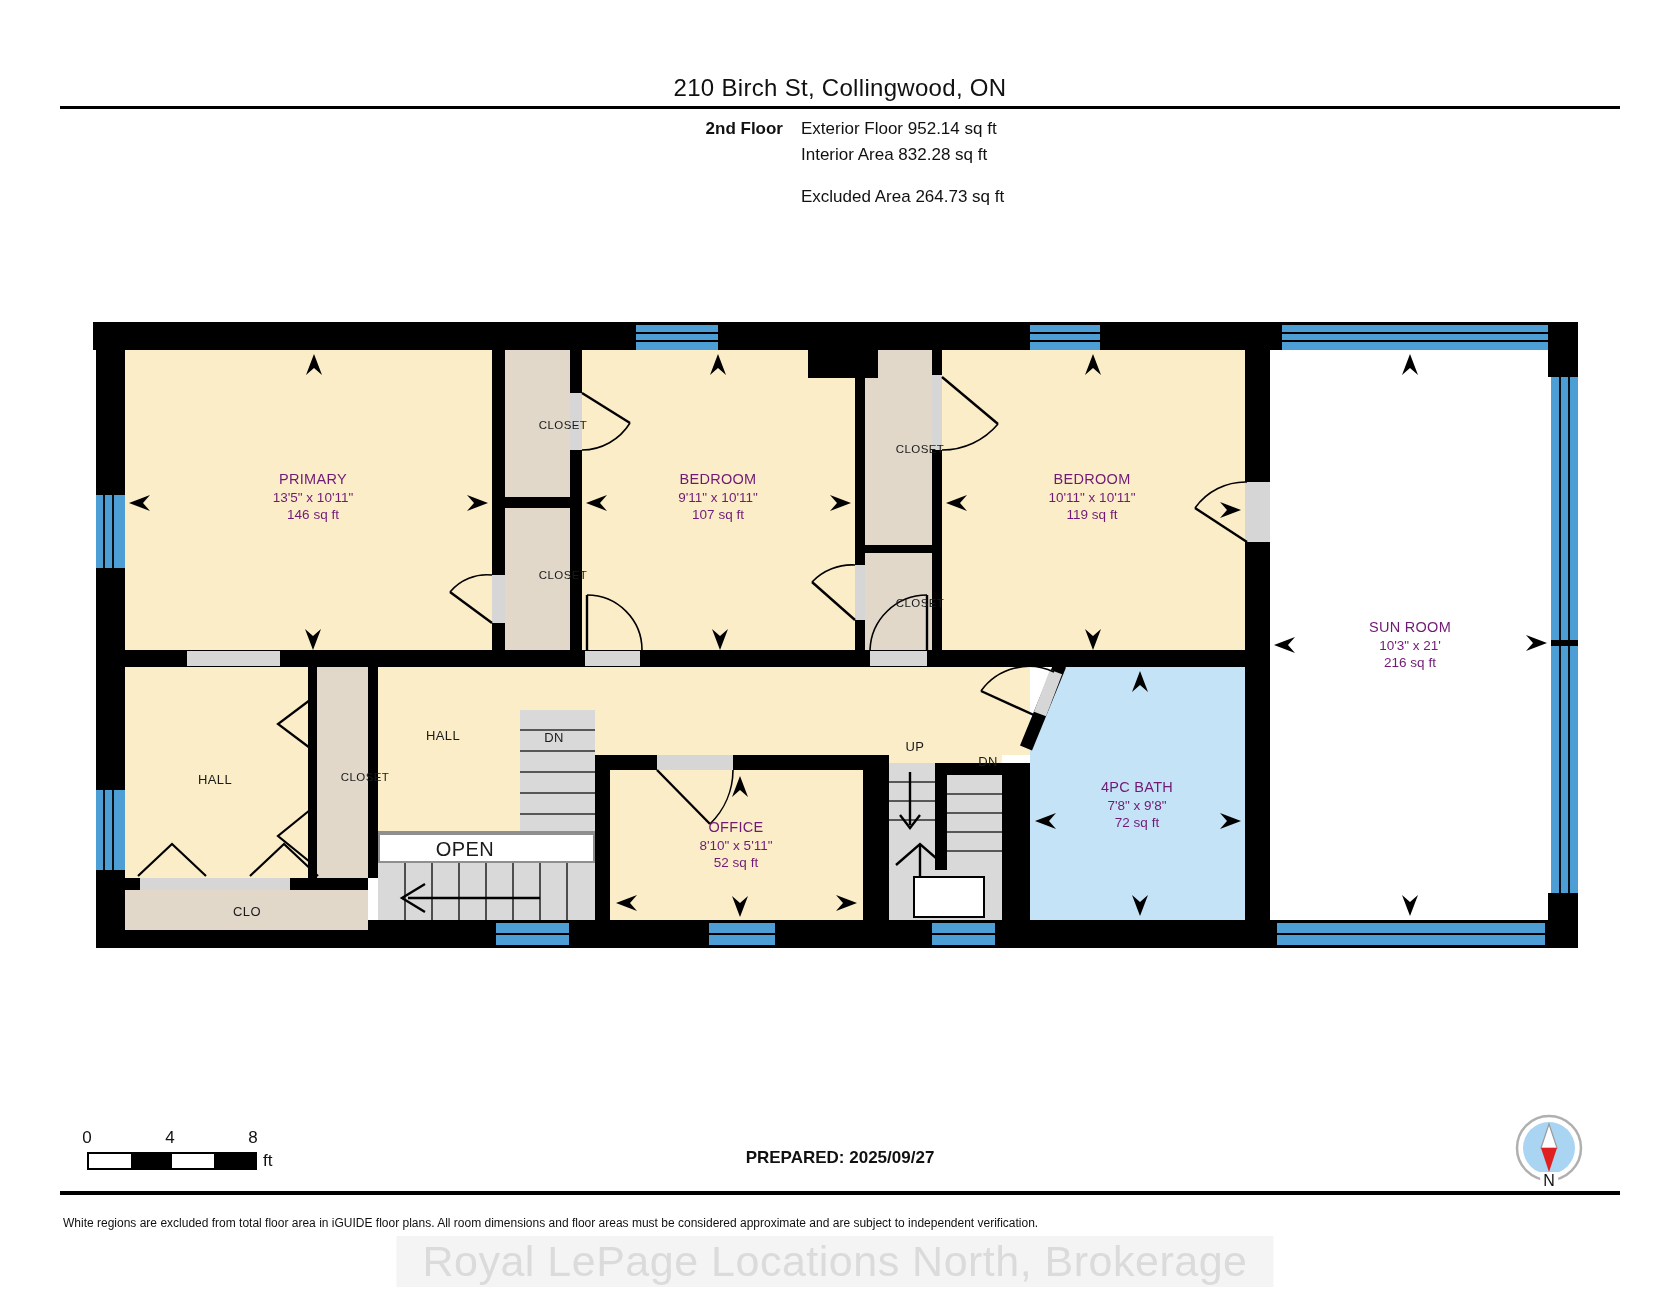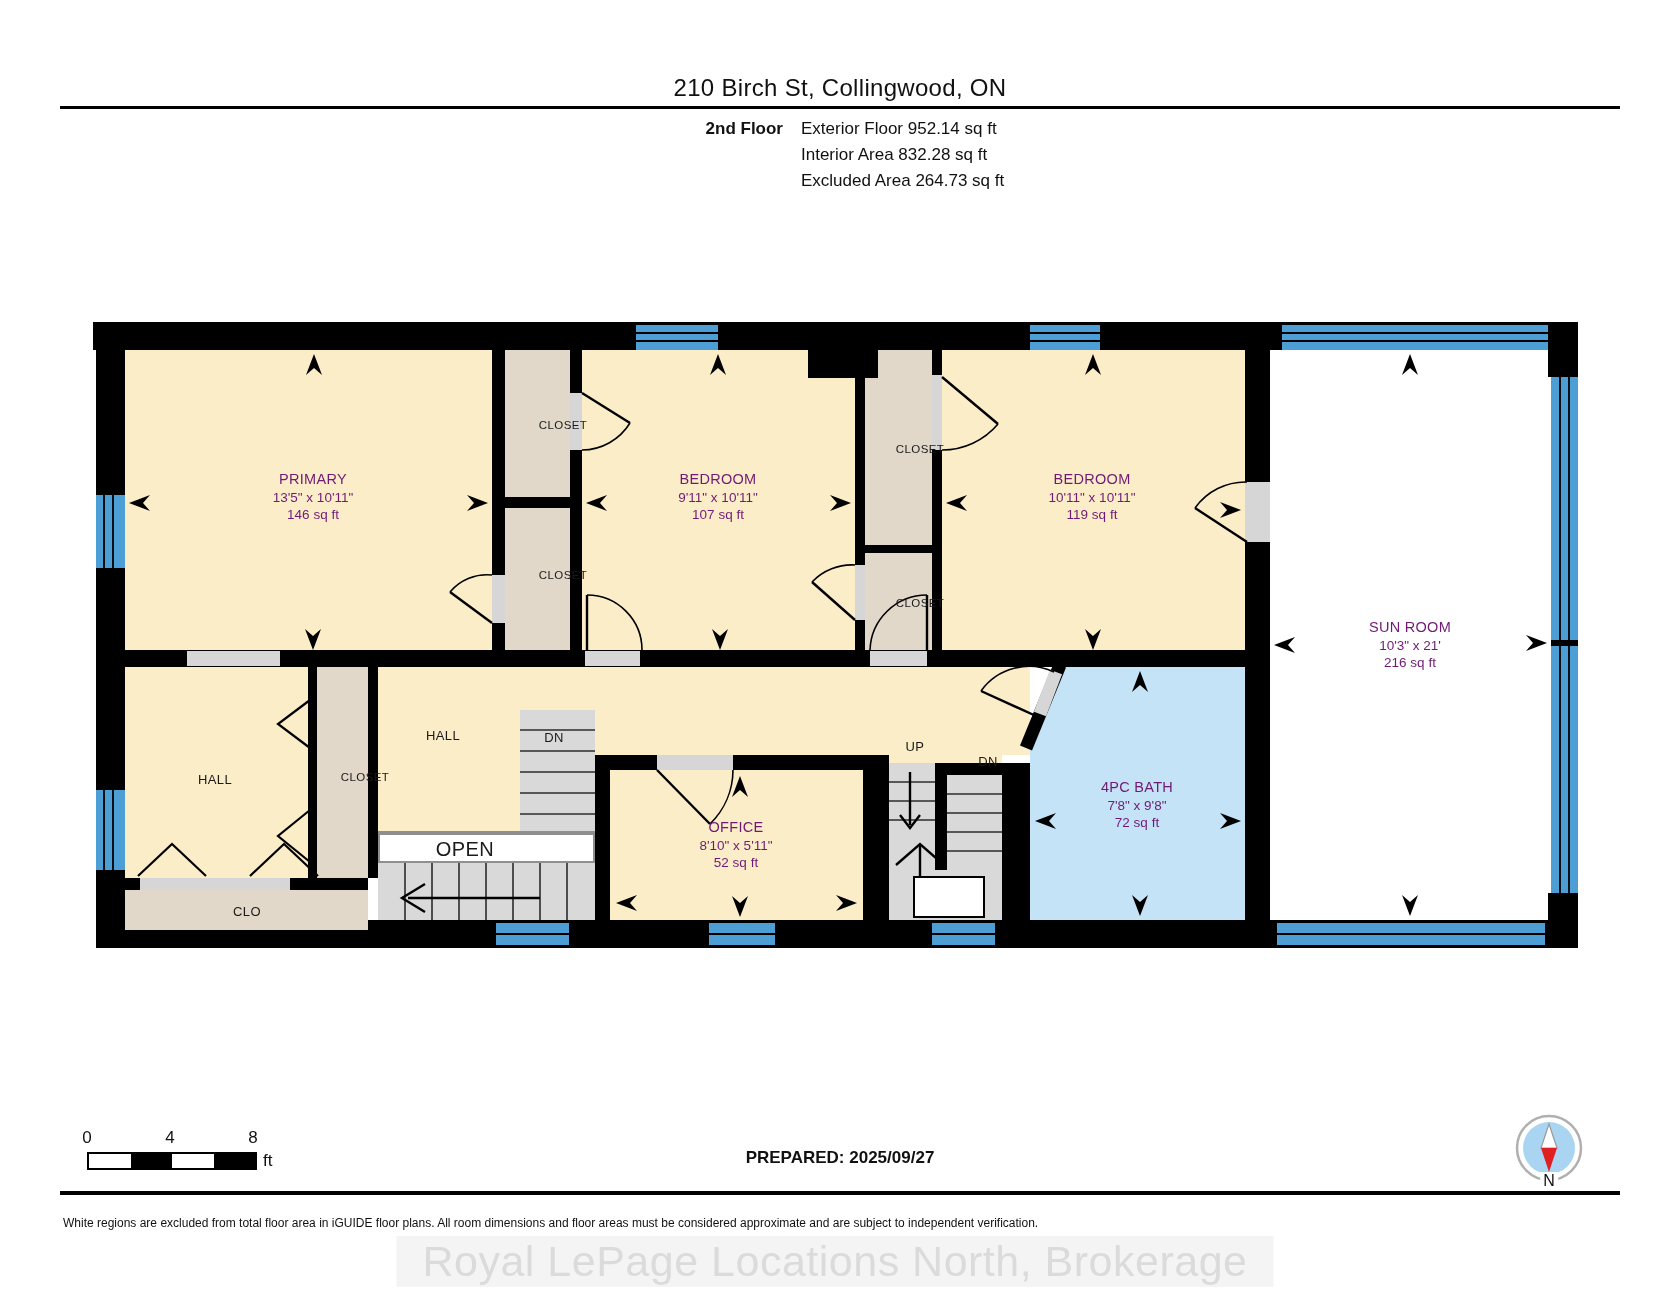--- a/index.html
+++ b/index.html
@@ -59,21 +59,21 @@
 
 <div class="abs" id="floor-label">2nd Floor</div>
 <div class="abs stat-line" style="top:119px;">
   <span>Exterior Floor</span>
   <span>952.14 sq ft</span>
 </div>
 <div class="abs stat-line" style="top:145px;">
   <span>Interior Area</span>
   <span>832.28 sq ft</span>
 </div>
-<div class="abs stat-line" style="top:171px;">
+<div class="abs stat-line" style="top:187px;">
   <span>Excluded Area</span>
   <span>264.73 sq ft</span>
 </div>
 
 <div class="abs" id="plan">
 <svg width="1490" height="630" viewBox="0 0 1490 630">
 
   <g>
     <rect class="room" x="35" y="30" width="367" height="305"></rect>
     <rect class="room" x="492" y="30" width="273" height="300"></rect>

